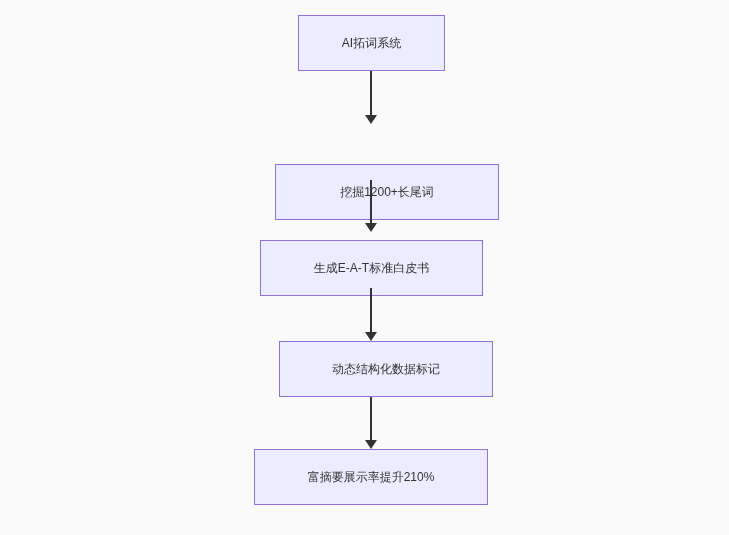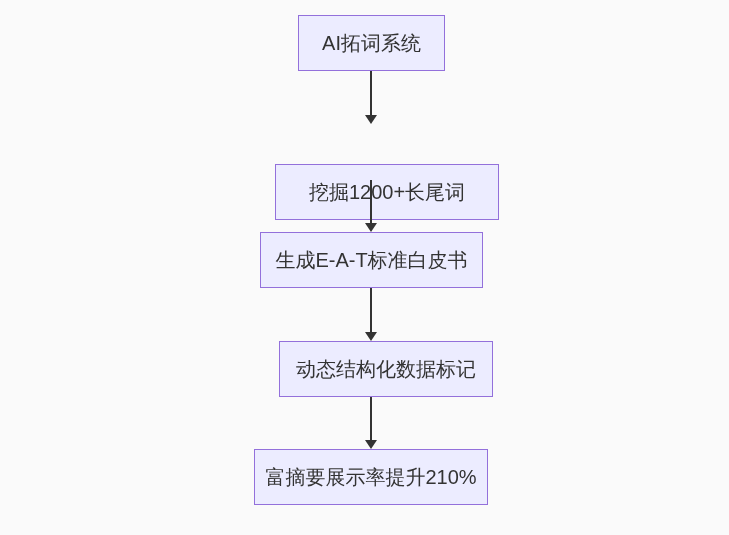--- a/index.html
+++ b/index.html
@@ -12,30 +12,30 @@
   .diagram {
     position: relative;
     width: 729px; height: 535px;
   }
   .node {
     position: absolute;
     height: 56px;
     background: #ECECFF;
     border: 1px solid #9370DB;
     color: #333333;
-    font-size: 20px;
+    font-size: 12px;
     display: flex;
     align-items: center;
     justify-content: center;
     text-align: center;
     white-space: nowrap;
   }
   .n1 { left: 298px; top: 15px;  width: 147px; }
   .n2 { left: 275px; top: 124px; width: 224px; margin-top: 40px; }
-  .n3 { left: 260px; top: 232px; width: 223px; }
+  .n3 { left: 260px; top: 240px; width: 223px; }
   .n4 { left: 264px; top: 341px; width: 214px; margin-left: 15px; }
   .n5 { left: 254px; top: 449px; width: 234px; }
 
   .edge {
     position: absolute;
     left: 365px;
     width: 12px;
   }
   .e1 { top: 71px;  height: 53px; }
   .e2 { top: 180px; height: 52px; }

